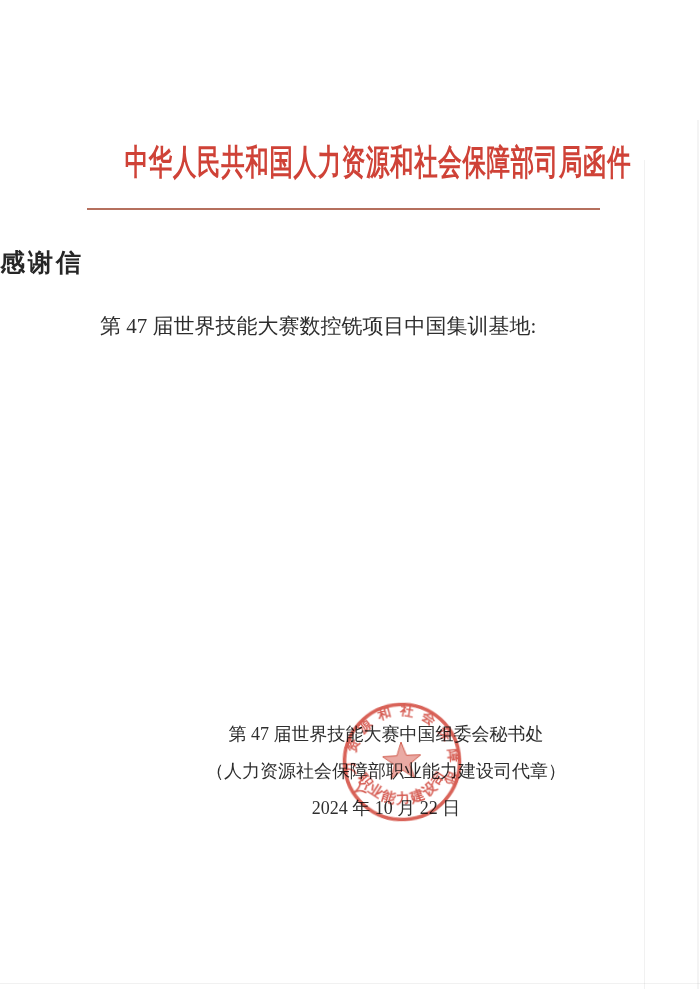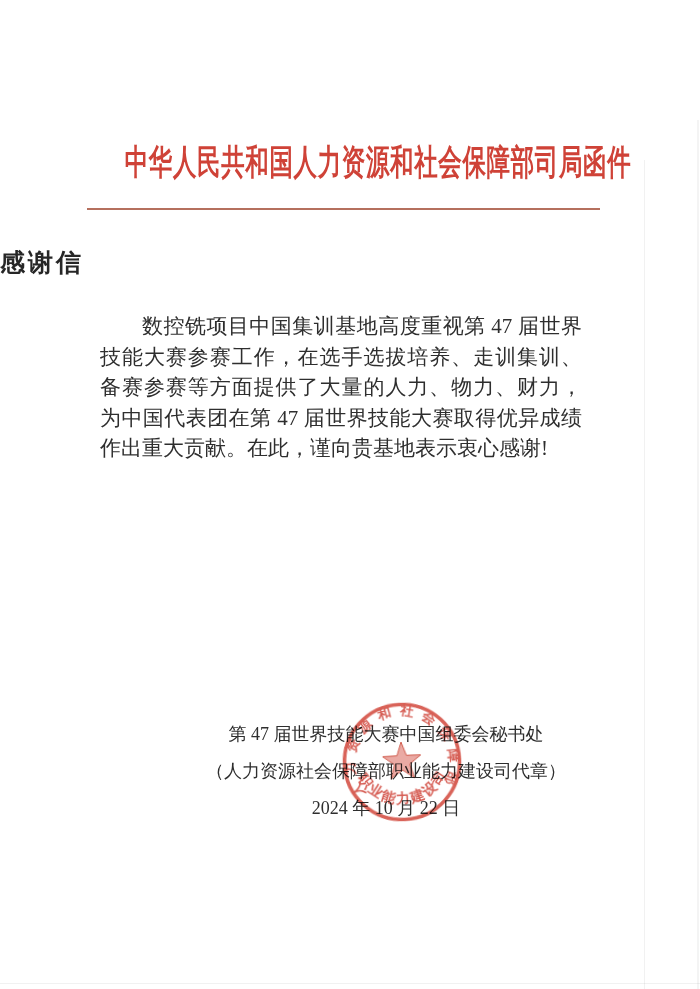--- a/index.html
+++ b/index.html
@@ -74,21 +74,21 @@
 
   <div class="letterhead">
     <span class="letterhead-inner">中华人民共和国人力资源和社会保障部司局函件</span>
   </div>
 
   <div class="letterhead-rule"></div>
 
   <div class="doc-title">感谢信</div>
 
   <div class="body-text">
-    <p>数控铣项目中国集训基地高度重视第 47 届世界技能大赛参赛工作，在选手选拔培养、走训集训、备赛参赛等方面提供了大量的人力、物力、财力，为中国代表团在第 47 届世界技能大赛取得优异成绩作出重大贡献。在此，谨向贵基地表示衷心感谢!</p>
+    <p class="salutation">第 47 届世界技能大赛数控铣项目中国集训基地:</p>
   </div>
 
   <div class="signature">
     <div>第 47 届世界技能大赛中国组委会秘书处</div>
     <div>（人力资源社会保障部职业能力建设司代章）</div>
     <div>2024 年 10 月 22 日</div>
   </div>
 
   <svg class="seal" viewBox="-71 -71 142 142">
     <defs>

